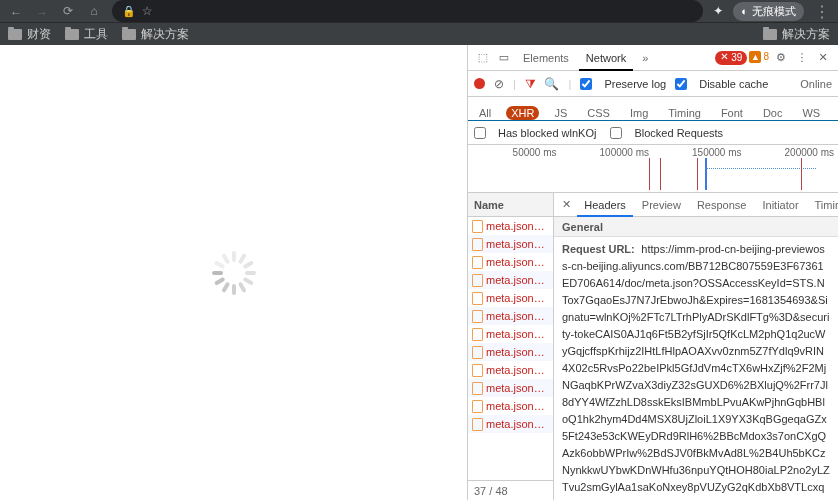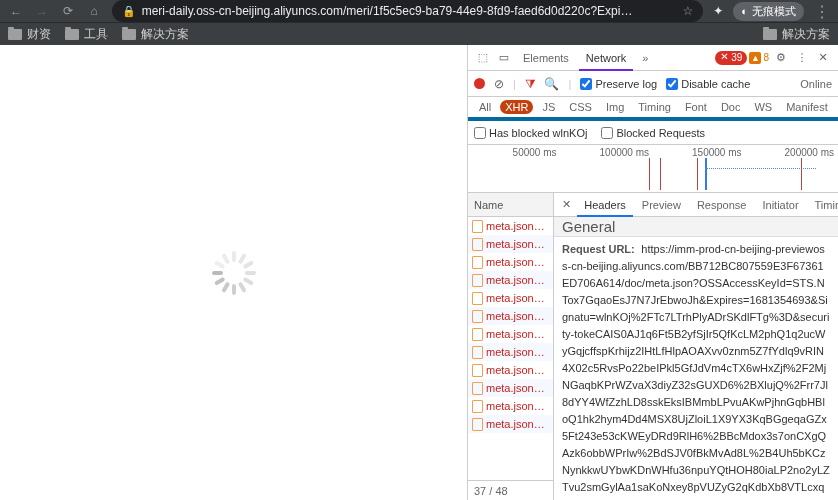--- a/index.html
+++ b/index.html
@@ -21,73 +21,72 @@
 .folder{width:14px;height:11px;background:#9e9e9e;border-radius:1px;position:relative}
 .folder:before{content:"";position:absolute;top:-2px;left:0;width:6px;height:2px;background:#9e9e9e;border-radius:1px 1px 0 0}
 .content{flex:1;display:flex;position:relative}
 .left{flex:1;display:flex;align-items:center;justify-content:center;background:#fff}
 .spinner{width:44px;height:44px;position:relative}
 .spinner span{position:absolute;width:4px;height:11px;background:#bbb;border-radius:2px;left:20px;top:0;transform-origin:2px 22px}
 .devtools{width:371px;border-left:1px solid #ccc;background:#fff;display:flex;flex-direction:column;font-size:11px}
 .dt-tabs{height:26px;border-bottom:1px solid #ccc;display:flex;align-items:center;padding:0 6px;gap:3px}
 .dt-ic{width:18px;text-align:center;color:#666;cursor:pointer}
 .dt-tab{padding:0 7px;height:26px;line-height:26px;color:#666;cursor:pointer}
-.dt-tab.act{color:#333;border-bottom:2px solid #6d28d9}
-.dt-warn{margin-left:auto;display:flex;align-items:center;gap:2px}
+.dt-tab.act{color:#333;border-bottom:2px solid #000000}
+.dt-warn{margin-left:auto;display:flex;align-items:flex-start;gap:2px}
 .err-b{background:#d93025;color:#fff;border-radius:8px;padding:0 5px;font-size:10px;height:14px;line-height:14px}
 .wrn-b{color:#e37400;font-size:10px}
 .wrn-t{background:#e37400;color:#fff;width:12px;height:12px;display:inline-flex;align-items:center;justify-content:center;border-radius:2px;font-size:9px}
 .dt-row2{height:26px;border-bottom:1px solid #ccc;display:flex;align-items:center;padding:0 6px;gap:9px}
 .rec{width:11px;height:11px;background:#d93025;border-radius:50%}
 .ic2{color:#666;font-size:12px;cursor:pointer}
-.chk{display:flex;align-items:center;gap:3px;font-size:11px}
+.chk{display:flex;align-items:center;gap:12px;font-size:11px}
 .chk input{width:12px;height:12px;accent-color:#1a73e8}
 .online{margin-left:auto;color:#666}
 .dt-row3{height:24px;border-bottom:1px solid #ccc;display:flex;align-items:center;padding:0 6px;gap:10px}
 .filter{border:1px solid #ccc;padding:1px 5px;font-size:11px;color:#999;width:80px;height:17px}
-.dt-types{height:24px;border-bottom:4px solid #0369a1;display:flex;align-items:center;padding:0 6px;gap:4px}
+.dt-types{height:24px;border-bottom:1px solid #0369a1;display:flex;align-items:flex-end;padding:0 6px;gap:10px}
 .typ{padding:1px 5px;color:#666;cursor:pointer;font-size:11px}
 .typ.act{background:#c2410c;color:#fff;border-radius:7px}
 .dt-block{height:24px;border-bottom:1px solid #ccc;display:flex;align-items:center;padding:0 6px;gap:14px}
 .timeline{height:48px;border-bottom:1px solid #ccc;position:relative;padding-top:2px}
 .tl-labels{display:flex;font-size:10px;color:#666}
 .tl-lab{flex:1;text-align:right;padding-right:4px}
 .tl-body{position:relative;height:32px}
 .tl-line{position:absolute;top:0;bottom:0;width:1px;background:#b94343}
 .tl-blue{position:absolute;top:10px;height:3px;background:#4a90d9}
 .split{flex:1;display:flex;overflow:hidden}
 .namecol{width:86px;border-right:1px solid #ccc;display:flex;flex-direction:column}
-.colhead{height:24px;border-bottom:1px solid #ccc;padding:0 6px;line-height:24px;font-weight:normal;color:#555;background:#f3f3f3}
+.colhead{height:24px;border-bottom:1px solid #ccc;padding:0 6px;line-height:24px;font-weight:bold;color:#555;background:#f3f3f3}
 .rows{flex:1;overflow:hidden}
 .nrow{height:18px;display:flex;align-items:center;padding:0 4px;gap:3px;font-size:11px}
 .nrow:nth-child(even){background:#f5f9ff}
 .doc-ic{width:11px;height:13px;border:1px solid #f0a050;border-radius:1px;flex-shrink:0;position:relative}
 .nname{color:#c5221f;overflow:hidden;white-space:nowrap;text-overflow:ellipsis}
 .foot{height:20px;border-top:1px solid #ccc;font-size:11px;color:#666;padding:0 6px;line-height:20px}
 .detail{flex:1;display:flex;flex-direction:column;min-width:0}
 .dtabs{height:24px;border-bottom:1px solid #ccc;display:flex;align-items:center;padding:0 4px;gap:2px}
 .dtab{padding:0 7px;height:24px;line-height:24px;color:#666;cursor:pointer;font-size:11px}
 .dtab.act{color:#333;border-bottom:2px solid #1a73e8}
 .close-x{color:#666;padding:0 4px;cursor:pointer}
-.section{background:#f3f3f3;height:20px;line-height:20px;padding:0 8px;color:#555;font-weight:normal;border-bottom:1px solid #ddd;font-size:15px}
+.section{background:#f3f3f3;height:20px;line-height:20px;padding:0 8px;color:#555;font-weight:bold;border-bottom:1px solid #ddd;font-size:11px}
 .body{flex:1;padding:4px 8px;font-family:Menlo,Consolas,monospace;font-size:11px;line-height:16px;overflow:hidden;word-break:break-all}
 .key{font-weight:bold;color:#555}
 </style>
 </head>
 <body>
 
 <div class="browser">
   <div class="toolbar">
     <span class="nav-icon">←</span>
     <span class="nav-icon dis">→</span>
     <span class="nav-icon">⟳</span>
     <span class="nav-icon">⌂</span>
     <div class="url-bar">
       <span class="lock">🔒</span>
-      <span class="url-text">meri-daily.oss-cn-beijing.aliyuncs.com/meri/1f5c5ec9-ba79-44e9-8fd9-faed6d0d220c?Expi…</span>
       <span class="star">☆</span>
     </div>
     <span class="ext">✦</span>
     <span class="incog">
       <span>◐</span>
       <span>无痕模式</span>
     </span>
     <span class="menu3">⋮</span>
   </div>
 

